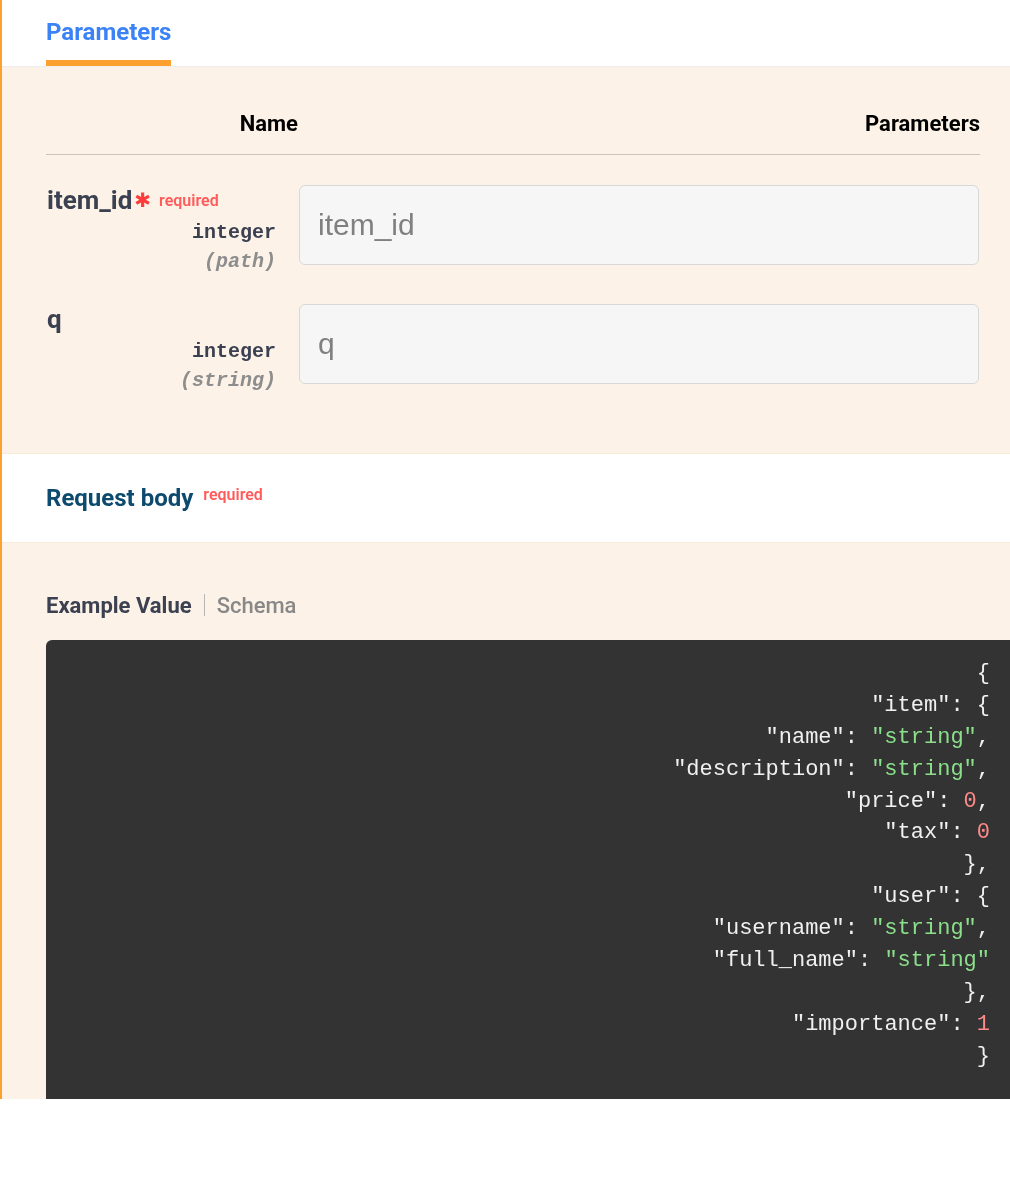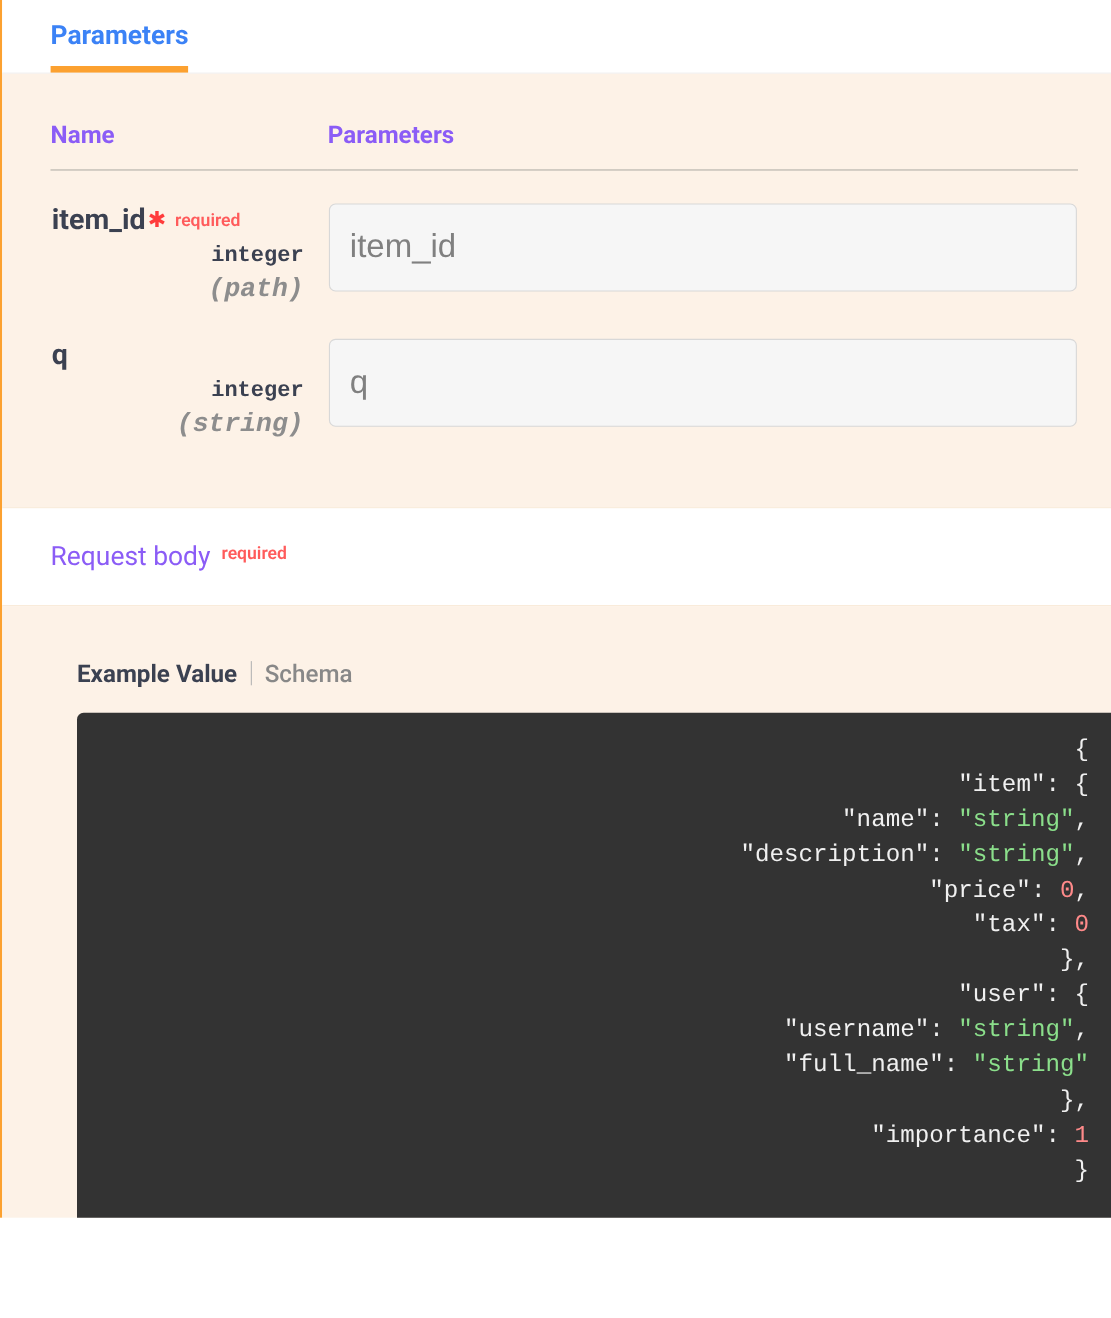--- a/index.html
+++ b/index.html
@@ -31,24 +31,24 @@
   .tab.active { border-bottom-color: #fca130; }
 
   
   .params-body {
     background: #fdf2e7;
     padding: 44px 30px 60px 44px;
   }
 
   .param-table { width: 100%; border-collapse: collapse; }
   .param-table thead th {
-    text-align: left;
+    text-align: right;
     font-size: 22px;
     font-weight: 700;
-    color: #8b5cf6;
+    color: #000000;
     padding: 0 0 18px 0;
     border-bottom: 1px solid #c9c4bb;
   }
   .param-table td { vertical-align: top; padding-top: 30px; }
   .col-name { width: 260px; padding-right: 22px; }
 
   .p-name {
     font-size: 26px;
     font-weight: 700;
     color: #3b4151;
@@ -61,21 +61,21 @@
     margin-left: 4px;
     vertical-align: 3px;
   }
   .p-type {
     font-size: 20px;
     font-weight: 700;
     color: #3b4151;
     margin-top: 6px;
   }
   .p-in {
-    font-size: 24px;
+    font-size: 20px;
     font-weight: 700;
     font-style: italic;
     color: #8d8d8d;
     margin-top: 6px;
   }
 
   .p-input {
     width: 680px;
     max-width: 100%;
     height: 80px;
@@ -91,35 +91,35 @@
 
   
   .reqbody-header {
     background: #fff;
     padding: 30px 0 30px 44px;
     border-top: 1px solid #f9ebda;
     border-bottom: 1px solid #f9ebda;
   }
   .reqbody-title {
     font-size: 24px;
-    font-weight: 400;
-    color: #8b5cf6;
+    font-weight: 700;
+    color: #0c4a6e;
   }
   .reqbody-req {
     color: #ff5b5b;
     font-size: 16px;
     font-weight: 600;
     margin-left: 6px;
     vertical-align: 6px;
   }
 
   
   .reqbody-body {
     background: #fdf2e7;
-    padding: 50px 0 0 68px;
+    padding: 50px 0 0 44px;
   }
   .schema-tabs {
     font-size: 22px;
     font-weight: 700;
     color: #3b4151;
     margin-bottom: 20px;
   }
   .schema-tabs .sep {
     display: inline-block;
     width: 1px; height: 22px;

